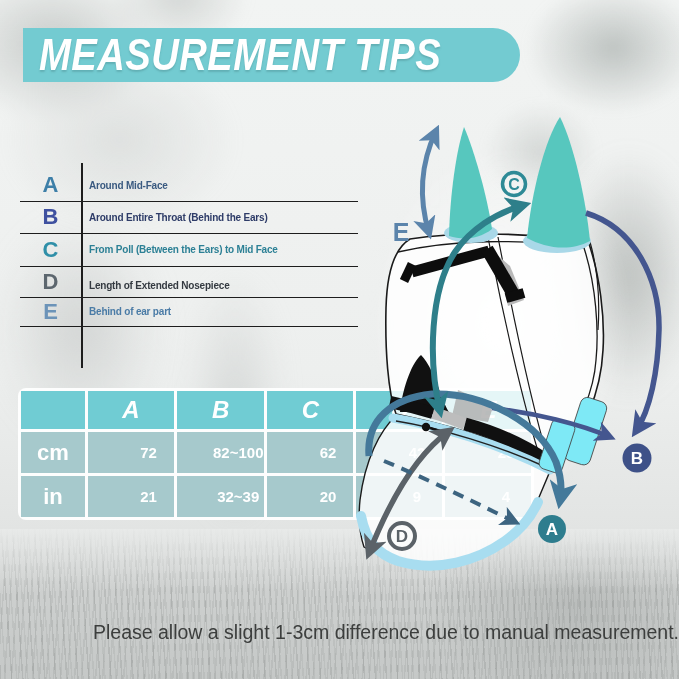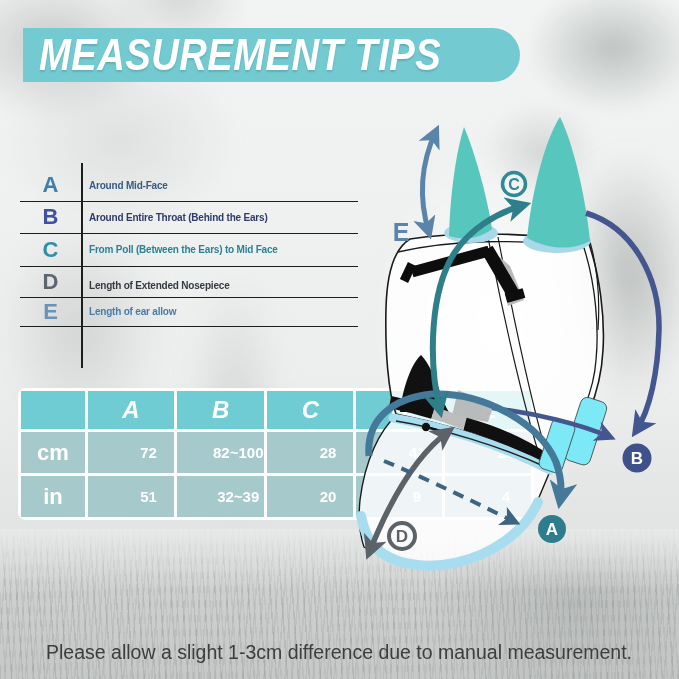--- a/index.html
+++ b/index.html
@@ -66,22 +66,22 @@
   table.stable{border-collapse:separate;border-spacing:3.5px;}
   table.stable td{text-align:center;vertical-align:middle;color:#ffffff;}
   td.hcell{background:#70ccd3;width:49px;height:36px;font-size:24px;font-weight:bold;font-style:italic;}
   td.hcorner{background:#70ccd3;width:62px;height:36px;}
   td.lcell{background:#a6c9cc;width:62px;height:39px;font-size:22px;font-weight:bold;}
   td.vcell{background:#a6c9cc;width:49px;height:39px;font-size:15px;font-weight:bold;padding-left:36px;}
   
   .diagram-svg{position:absolute;left:0;top:0;width:679px;height:679px;pointer-events:none;}
   .diagram-svg text{font-family:"Liberation Sans",sans-serif;font-weight:bold;text-anchor:middle;}
   
-  .footnote{position:absolute;left:46px;width:633px;top:621px;text-align:left;
-    font-size:19.5px;color:#3c3e3d;white-space:nowrap;margin-top:20px;}
+  .footnote{position:absolute;left:46px;width:633px;top:621px;text-align:right;
+    font-size:19.5px;color:#3c3e3d;white-space:nowrap;}
 </style>
 </head>
 <body>
 
 <div class="stage">
 
   <div class="bg bg-foliage-tl"></div>
   <div class="bg bg-foliage-tr"></div>
   <div class="bg bg-foliage-r"></div>
   <div class="bg bg-horse"></div>
@@ -105,45 +105,45 @@
   <div class="mrow row-c">
     <span class="letter">C</span>
     <span class="desc">From Poll (Between the Ears) to Mid Face</span>
   </div>
   <div class="mrow row-d">
     <span class="letter">D</span>
     <span class="desc">Length of Extended Nosepiece</span>
   </div>
   <div class="mrow row-e">
     <span class="letter">E</span>
-    <span class="desc">Length of ear allow</span>
+    <span class="desc">Behind of ear part</span>
   </div>
 
   <div class="stable-wrap">
     <table class="stable">
       <tbody>
           <tr>
         <td class="hcorner"></td>
         <td class="hcell">A</td>
         <td class="hcell">B</td>
         <td class="hcell">C</td>
         <td class="hcell">D</td>
         <td class="hcell">E</td>
       </tr>
       <tr>
         <td class="lcell">cm</td>
         <td class="vcell">72</td>
         <td class="vcell">82~100</td>
-        <td class="vcell">28</td>
+        <td class="vcell">62</td>
         <td class="vcell">42</td>
         <td class="vcell">25</td>
       </tr>
       <tr>
         <td class="lcell">in</td>
-        <td class="vcell">51</td>
+        <td class="vcell">21</td>
         <td class="vcell">32~39</td>
         <td class="vcell">20</td>
         <td class="vcell">9</td>
         <td class="vcell">4</td>
       </tr>
     </tbody>
       </table>
   </div>
 
   <svg class="diagram-svg" viewBox="0 0 679 679">

